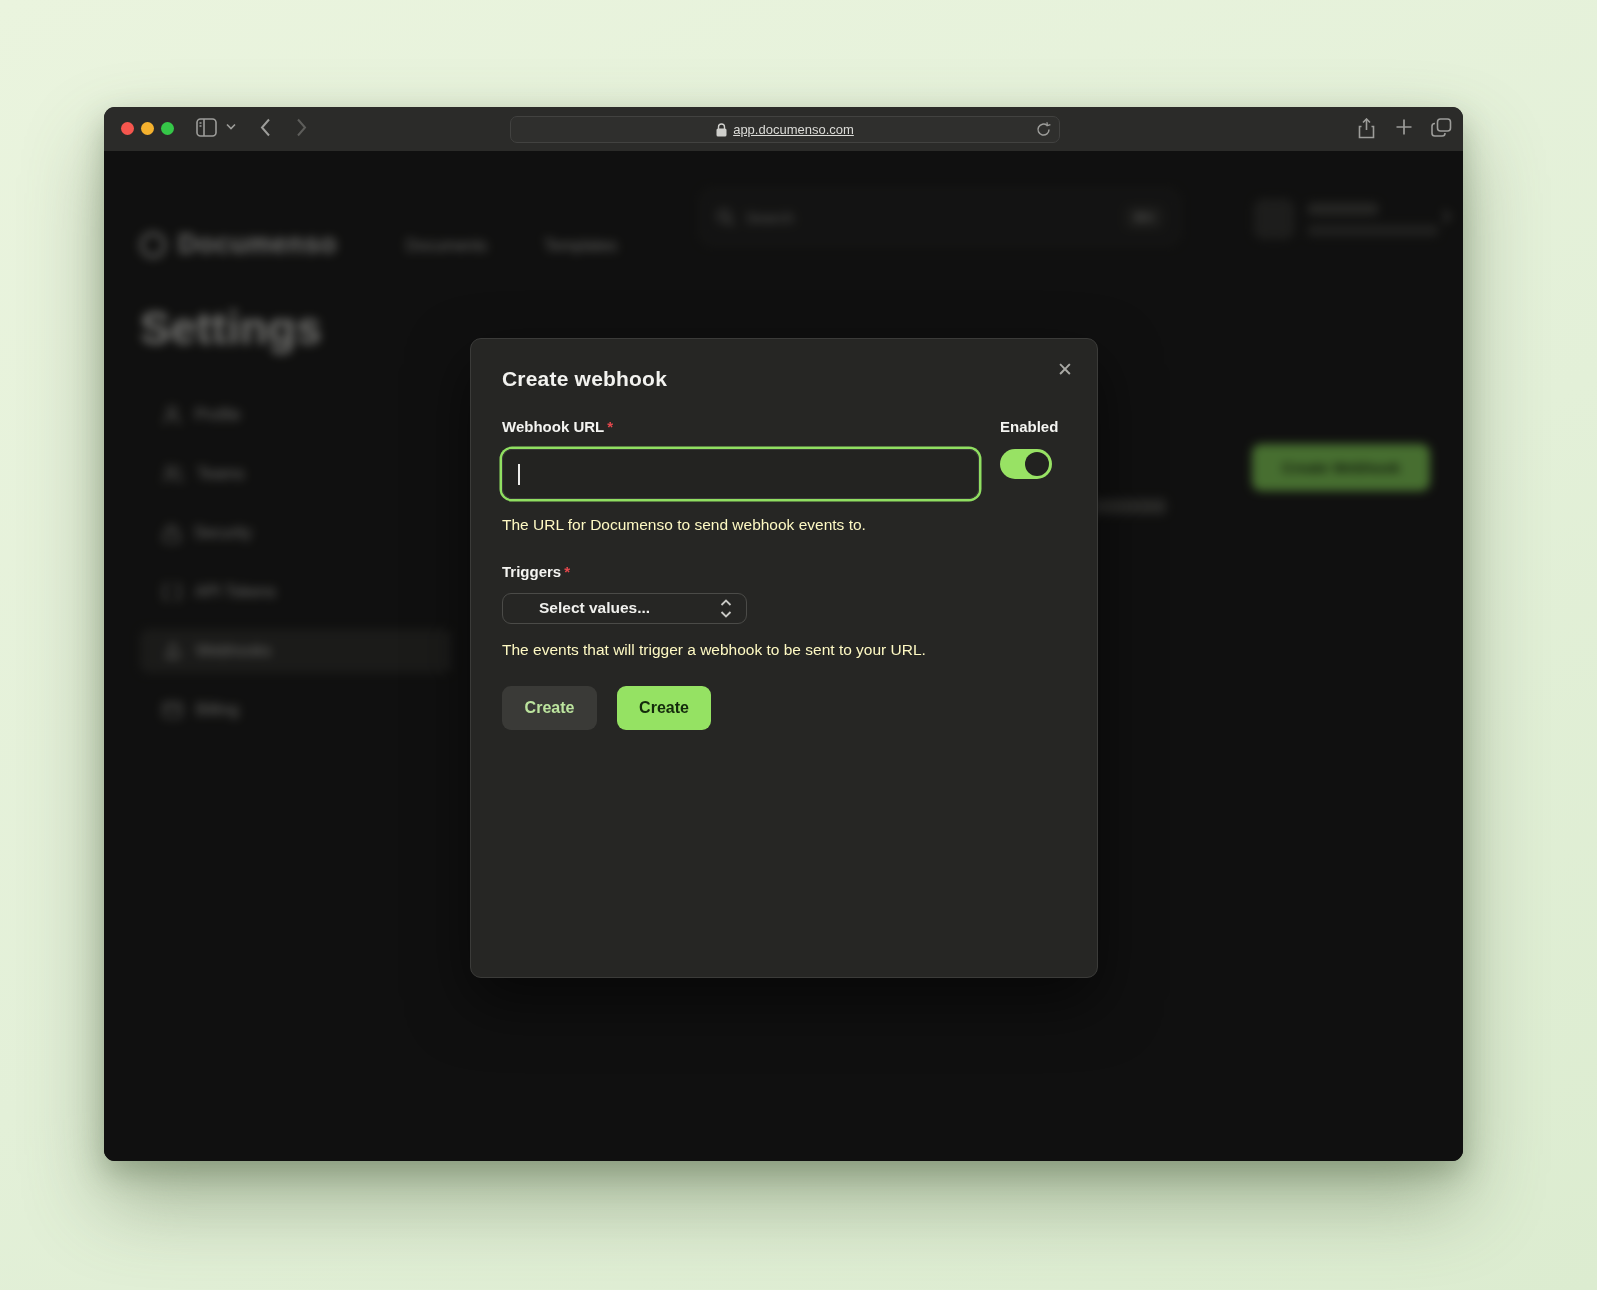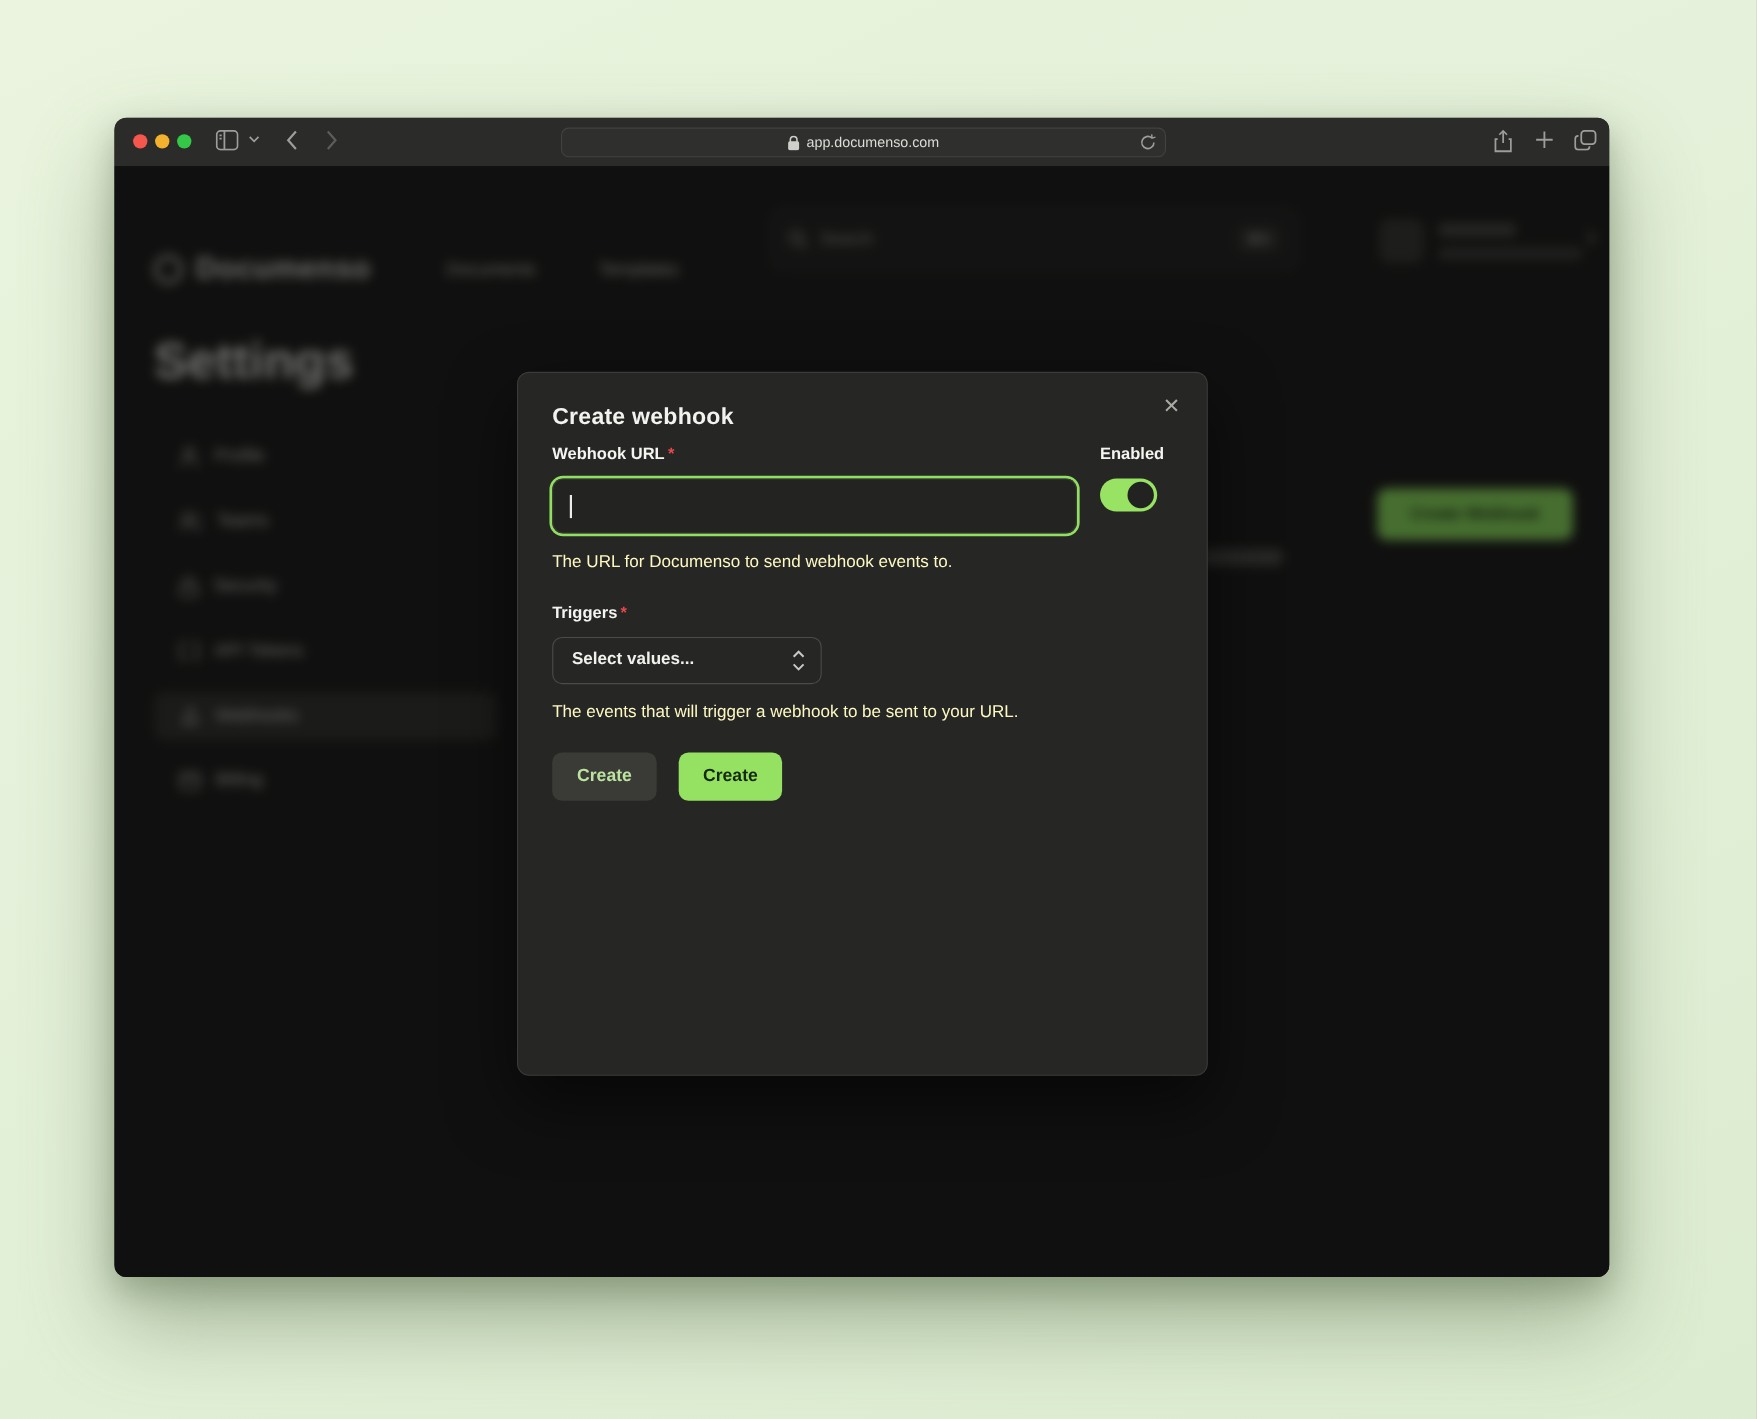--- a/index.html
+++ b/index.html
@@ -18,21 +18,21 @@
   .t-yellow { left:37px; background:#f4b12e; }
   .t-green { left:57px; background:#35c748; }
 
   .tb-ico { position:absolute; top:11px; color:#9d9d9a; display:flex; align-items:center; justify-content:center; }
   .tb-ico svg { display:block; }
   .dim { color:#5d5d5a; }
 
   .urlbar { position:absolute; left:406px; top:9px; width:550px; height:27px;
     background:#2f2f2d; border:1px solid #424240; border-radius:7px;
     display:flex; align-items:center; justify-content:center; gap:6px;
-    color:#dcdcd8; font-size:13px; }
+    color:#dcdcd8; font-size:13px;text-decoration:underline; }
   .urlbar .reload { position:absolute; right:8px; top:4px; color:#9d9d9a; }
 
   
   .page { position:absolute; left:0; top:44px; right:0; bottom:0; background:#1d1d1c; }
 
   .app-bg { position:absolute; inset:0; filter:blur(5px); }
 
   .brand { position:absolute; left:36px; top:78px; display:flex; align-items:center; gap:12px;
     color:#dededa; font-size:27px; font-weight:700; letter-spacing:.5px; }
   .brand-ring { width:26px; height:26px; border:3px solid #cfcfca; border-radius:50%; }
@@ -70,38 +70,38 @@
   
   .modal { position:absolute; left:366px; top:187px; width:628px; height:640px;
     background:#262624; border:1px solid #3b3b39; border-radius:11px;
     box-shadow:0 24px 60px rgba(0,0,0,.55); padding:28px 31px 31px 31px; color:#f2f2ef; }
 
   .m-title { font-size:21px; font-weight:700; letter-spacing:.2px; }
   .m-desc { margin-top:9px; font-size:15.5px; color:#d6d6d1; }
   .m-close { position:absolute; right:19px; top:17px; width:26px; height:26px;
     display:flex; align-items:center; justify-content:center; color:#a9a9a5; font-size:19px; cursor:pointer; }
 
-  .f-row { display:flex; margin-top:13px; }
+  .f-row { display:flex; margin-top:27px; }
   .f-main { flex:1; }
   .f-side { width:66px; margin-left:21px; display:flex; flex-direction:column; align-items:flex-start; }
 
   .label { font-size:15px; font-weight:700; color:#f4f4f1; }
   .req { color:#e5484d; font-weight:700; margin-left:3px; }
   .help { font-size:15.5px; color:#fef9c3; margin-top:14px; line-height:1.6; }
 
   .input-url { margin-top:13px; height:50px; border-radius:10px; background:#232321;
     box-shadow:0 0 0 2.5px #90df61, inset 0 0 0 1px #3a3a38;
     display:flex; align-items:center; padding:0 16px; }
   .caret { width:2px; height:21px; background:#ececea; }
 
   .toggle { margin-top:14px; width:52px; height:30px; border-radius:15px; background:#98e264; position:relative; cursor:pointer; }
   .knob { position:absolute; right:3px; top:3px; width:24px; height:24px; border-radius:50%; background:#222220; }
 
-  .select { margin-top:12px; width:245px; height:43px; border:1px solid #4b4b48; border-radius:9px;
-    display:flex; align-items:center; padding:0 14px 0 17px; cursor:pointer; }
+  .select { margin-top:12px; width:245px; height:31px; border:1px solid #4b4b48; border-radius:9px;
+    display:flex; align-items:center; padding:0 14px 0 36px; cursor:pointer; }
   .select-text { font-size:15.5px; font-weight:700; color:#f0f0ed; }
   .select svg { margin-left:auto; color:#c9c9c5; }
 
   .input-secret { margin-top:12px; height:48px; border:1px solid #4b4b48; border-radius:9px;
     display:flex; align-items:center; padding:0 14px; }
   .eye { margin-left:auto; color:#c9c9c5; display:flex; cursor:pointer; }
 
   .btn-row { display:flex; gap:20px; margin-top:23px; }
   .btn { height:44px; border:none; border-radius:9px; font-size:16px; font-weight:700;
     font-family:"Liberation Sans", sans-serif; cursor:pointer; }

